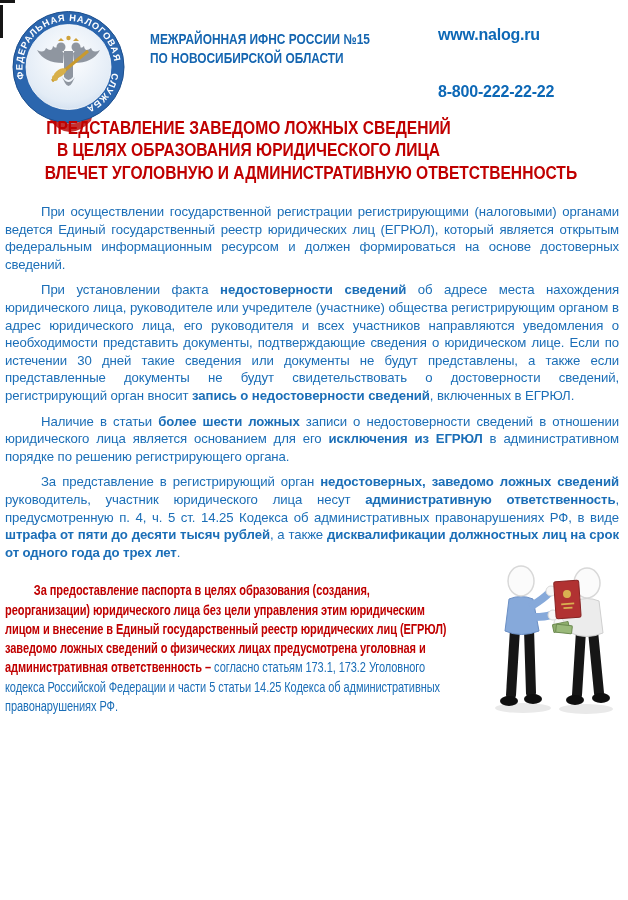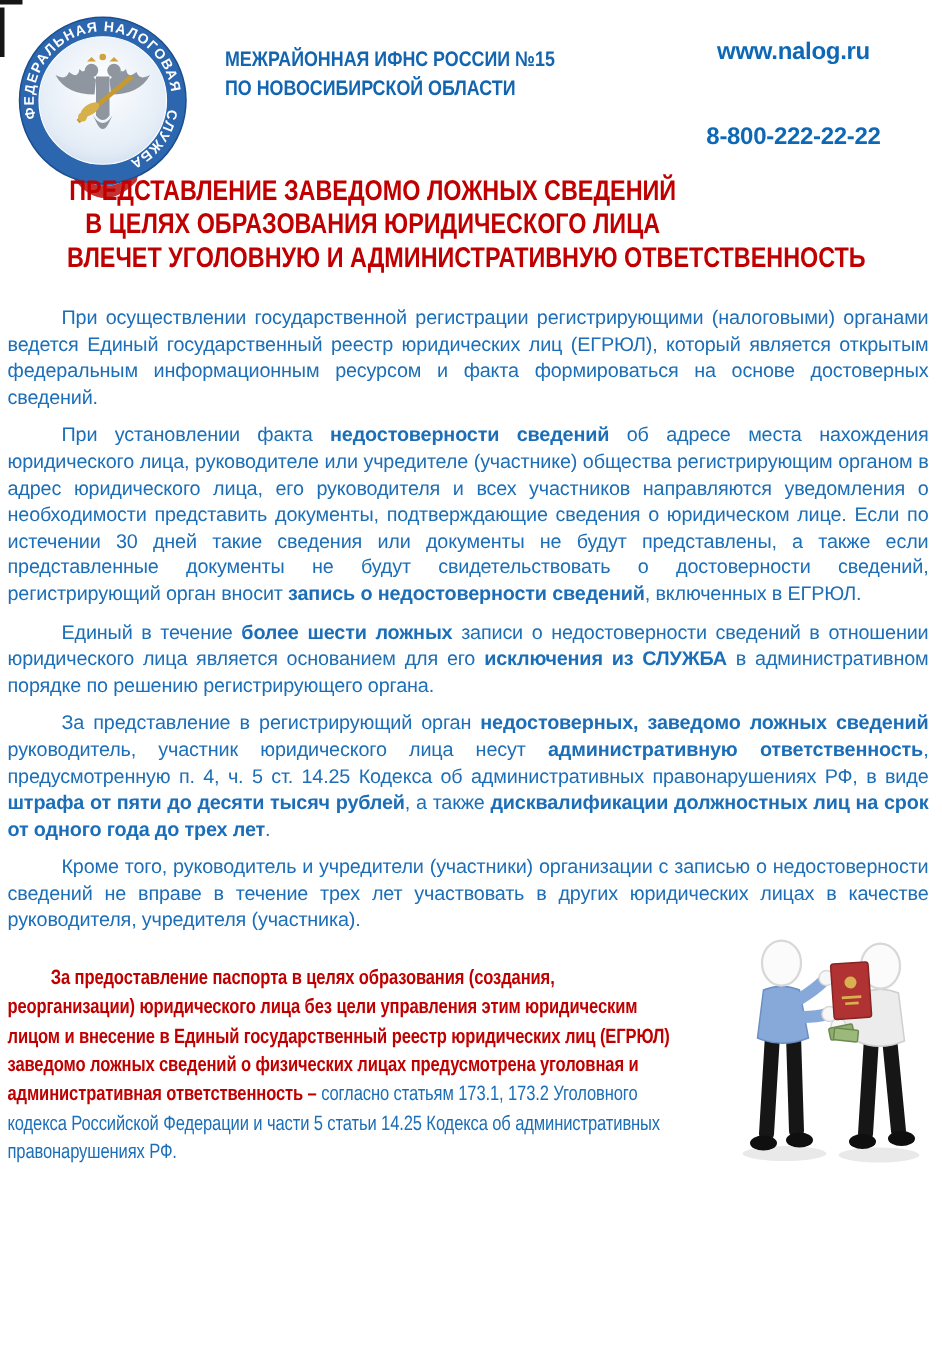--- a/index.html
+++ b/index.html
@@ -8,21 +8,21 @@
 
   
   .artifact-h{position:absolute;left:0;top:0;width:15px;height:3px;background:#161616;}
   .artifact-v{position:absolute;left:0;top:5px;width:3px;height:33px;background:#161616;}
 
   
   .logo{position:absolute;left:8px;top:5px;width:121px;height:134px;}
   .org{position:absolute;left:150px;top:30px;color:#1465b0;font-weight:bold;
        font-size:14px;line-height:18.5px;transform:scaleX(0.85);transform-origin:0 0;
        white-space:nowrap;}
-  .contact{position:absolute;left:438px;top:24px;width:182px;text-align:center;
+  .contact{position:absolute;left:438px;top:24px;width:182px;text-align:left;
            color:#0d68b6;font-weight:bold;}
   .contact .website{font-size:16px;line-height:21px;letter-spacing:-0.2px;}
   .contact .phone{font-size:16px;line-height:23px;letter-spacing:-0.2px;margin-top:35px;}
 
   
   .title{position:absolute;top:117px;left:0;width:497px;text-align:center;
          color:#c00000;font-weight:bold;}
   .title .tline{display:block;font-size:19px;line-height:22.4px;
                 transform:scaleX(0.82);white-space:nowrap;}
 
@@ -110,38 +110,35 @@
 
   <div class="title">
     <span class="tline">ПРЕДСТАВЛЕНИЕ ЗАВЕДОМО ЛОЖНЫХ СВЕДЕНИЙ</span>
     <span class="tline">В ЦЕЛЯХ ОБРАЗОВАНИЯ ЮРИДИЧЕСКОГО ЛИЦА</span>
     <span class="tline">ВЛЕЧЕТ УГОЛОВНУЮ И АДМИНИСТРАТИВНУЮ ОТВЕТСТВЕННОСТЬ</span>
   </div>
 
   <div class="bodytext">
 
     <p>
-      <span>При осуществлении государственной регистрации регистрирующими (налоговыми) органами ведется Единый государственный реестр юридических лиц (ЕГРЮЛ), который является открытым федеральным информационным ресурсом и факта формироваться на основе достоверных сведений.</span>
+      <span>При осуществлении государственной регистрации регистрирующими (налоговыми) органами ведется Единый государственный реестр юридических лиц (ЕГРЮЛ), который является открытым федеральным информационным ресурсом и должен формироваться на основе достоверных сведений.</span>
     </p>
 
     <p>
       <span>При установлении факта </span><span class="b">недостоверности сведений</span><span> об адресе места нахождения юридического лица, руководителе или учредителе (участнике) общества регистрирующим органом в адрес юридического лица, его руководителя и всех участников направляются уведомления о необходимости представить документы, подтверждающие сведения о юридическом лице. Если по истечении 30 дней такие сведения или документы не будут представлены, а также если представленные документы не будут свидетельствовать о достоверности сведений, регистрирующий орган вносит </span><span class="b">запись о недостоверности сведений</span><span>, включенных в ЕГРЮЛ.</span>
     </p>
 
     <p>
-      <span>Единый в течение </span><span class="b">более шести ложных</span><span> записи о недостоверности сведений в отношении юридического лица является основанием для его </span><span class="b">исключения из СЛУЖБА</span><span> в административном порядке по решению регистрирующего органа.</span>
+      <span>Наличие в статьи </span><span class="b">более шести ложных</span><span> записи о недостоверности сведений в отношении юридического лица является основанием для его </span><span class="b">исключения из ЕГРЮЛ</span><span> в административном порядке по решению регистрирующего органа.</span>
     </p>
 
     <p>
       <span>За представление в регистрирующий орган </span><span class="b">недостоверных, заведомо ложных сведений</span><span> руководитель, участник юридического лица несут </span><span class="b">административную ответственность</span><span>, предусмотренную п. 4, ч. 5 ст. 14.25 Кодекса об административных правонарушениях РФ, в виде </span><span class="b">штрафа от пяти до десяти тысяч рублей</span><span>, а также </span><span class="b">дисквалификации должностных лиц на срок от одного года до трех лет</span><span>.</span>
     </p>
 
-    <p>
-      <span>Кроме того, руководитель и учредители (участники) организации с записью о недостоверности сведений не вправе в течение трех лет участвовать в других юридических лицах в качестве руководителя, учредителя (участника).</span>
-    </p>
 
     <div class="warning">
       <p class="warning-text">
         <span>За предоставление паспорта в целях образования (создания, реорганизации) юридического лица без цели управления этим юридическим лицом и внесение в Единый государственный реестр юридических лиц (ЕГРЮЛ) заведомо ложных сведений о физических лицах предусмотрена уголовная и административная ответственность – </span><span class="blue-tail">согласно статьям 173.1, 173.2 Уголовного кодекса Российской Федерации и части 5 статьи 14.25 Кодекса об административных правонарушениях РФ.</span>
       </p>
 
       <svg class="figures" viewBox="0 0 128 150" aria-hidden="true">
         <ellipse cx="34" cy="143" rx="28" ry="5" fill="#e9e9e9"></ellipse>
         <ellipse cx="97" cy="144" rx="27" ry="5" fill="#e9e9e9"></ellipse>
 

